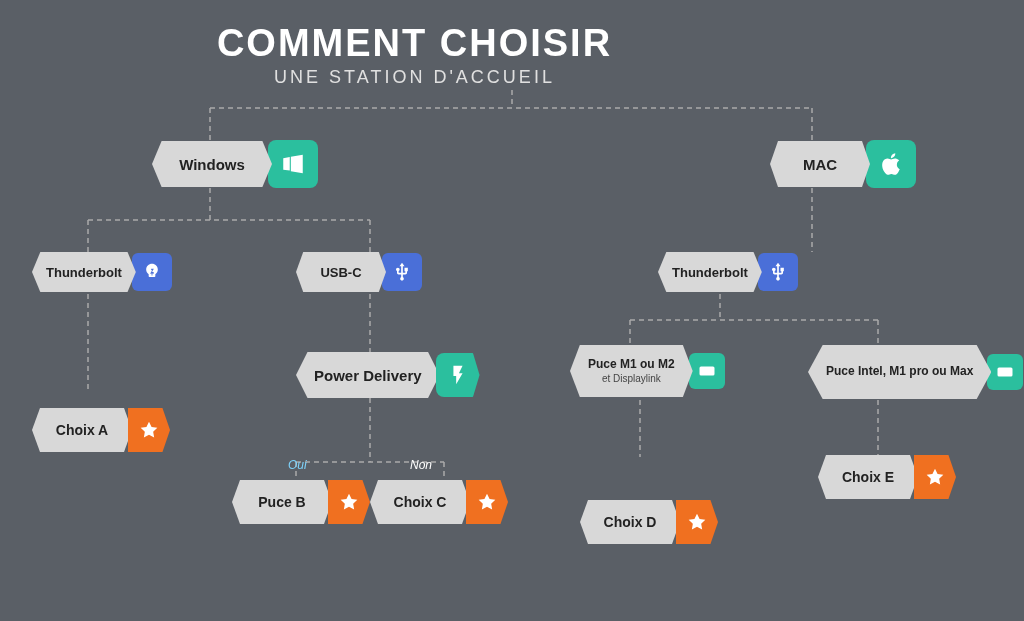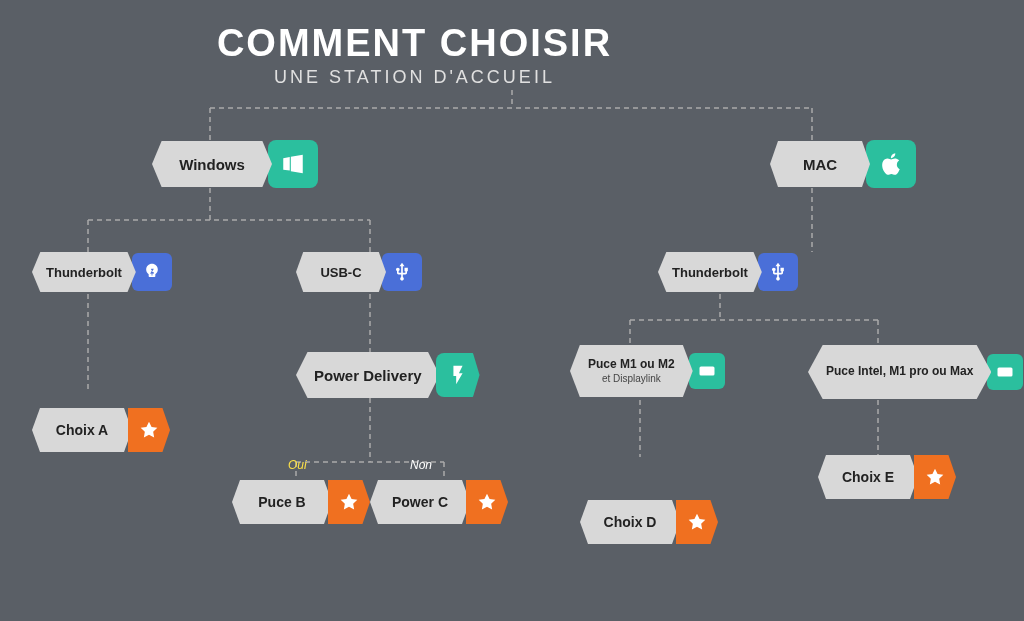--- a/index.html
+++ b/index.html
@@ -128,21 +128,21 @@
     .node-choixA { left: 32px; top: 390px; margin-top: 18px; }
     .node-choixB { left: 232px; top: 480px; }
     .node-choixC { left: 370px; top: 480px; }
     .node-puce-m1 { left: 570px; top: 345px; }
     .node-puce-intel { left: 808px; top: 345px; }
     .node-choixD { left: 580px; top: 455px; margin-top: 45px; }
     .node-choixE { left: 818px; top: 455px; }
 
     .label-oui {
       position: absolute;
-      color: #fde047;
+      color: #7dd3fc;
       font-size: 12px;
       font-style: italic;
       z-index: 6;
       left: 288px;
       top: 458px;
     }
     .label-non {
       position: absolute;
       color: #ffffff;
       font-size: 12px;
@@ -284,21 +284,21 @@
   <div class="node node-choixB">
     <div class="hex-label choice">Puce B</div>
     <div style="background:#f07020;width:42px;height:44px;clip-path:polygon(0% 0%, 82% 0%, 100% 50%, 82% 100%, 0% 100%);display:flex;align-items:center;justify-content:center;margin-left:-4px;">
       <svg width="20" height="20" viewBox="0 0 24 24" fill="white">
           <polygon points="12,2 15.09,8.26 22,9.27 17,14.14 18.18,21.02 12,17.77 5.82,21.02 7,14.14 2,9.27 8.91,8.26"></polygon>
         </svg>
     </div>
   </div>
 
   <div class="node node-choixC">
-    <div class="hex-label choice">Power C</div>
+    <div class="hex-label choice">Choix C</div>
     <div style="background:#f07020;width:42px;height:44px;clip-path:polygon(0% 0%, 82% 0%, 100% 50%, 82% 100%, 0% 100%);display:flex;align-items:center;justify-content:center;margin-left:-4px;">
       <svg width="20" height="20" viewBox="0 0 24 24" fill="white">
           <polygon points="12,2 15.09,8.26 22,9.27 17,14.14 18.18,21.02 12,17.77 5.82,21.02 7,14.14 2,9.27 8.91,8.26"></polygon>
         </svg>
     </div>
   </div>
 
   <div class="node node-puce-m1">
     <div class="hex-label puce">
       <span>Puce M1 ou M2</span>

